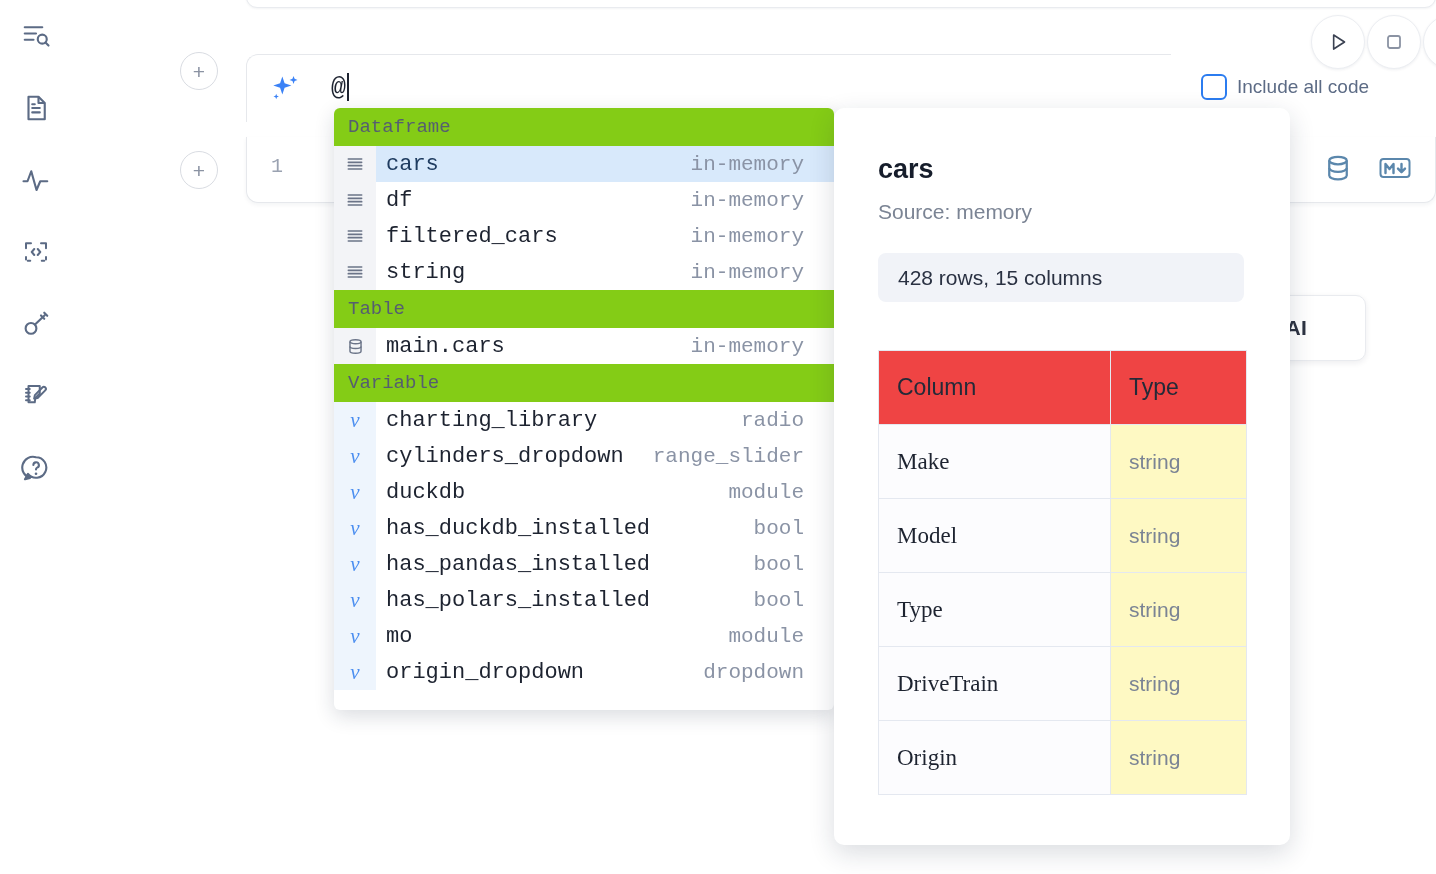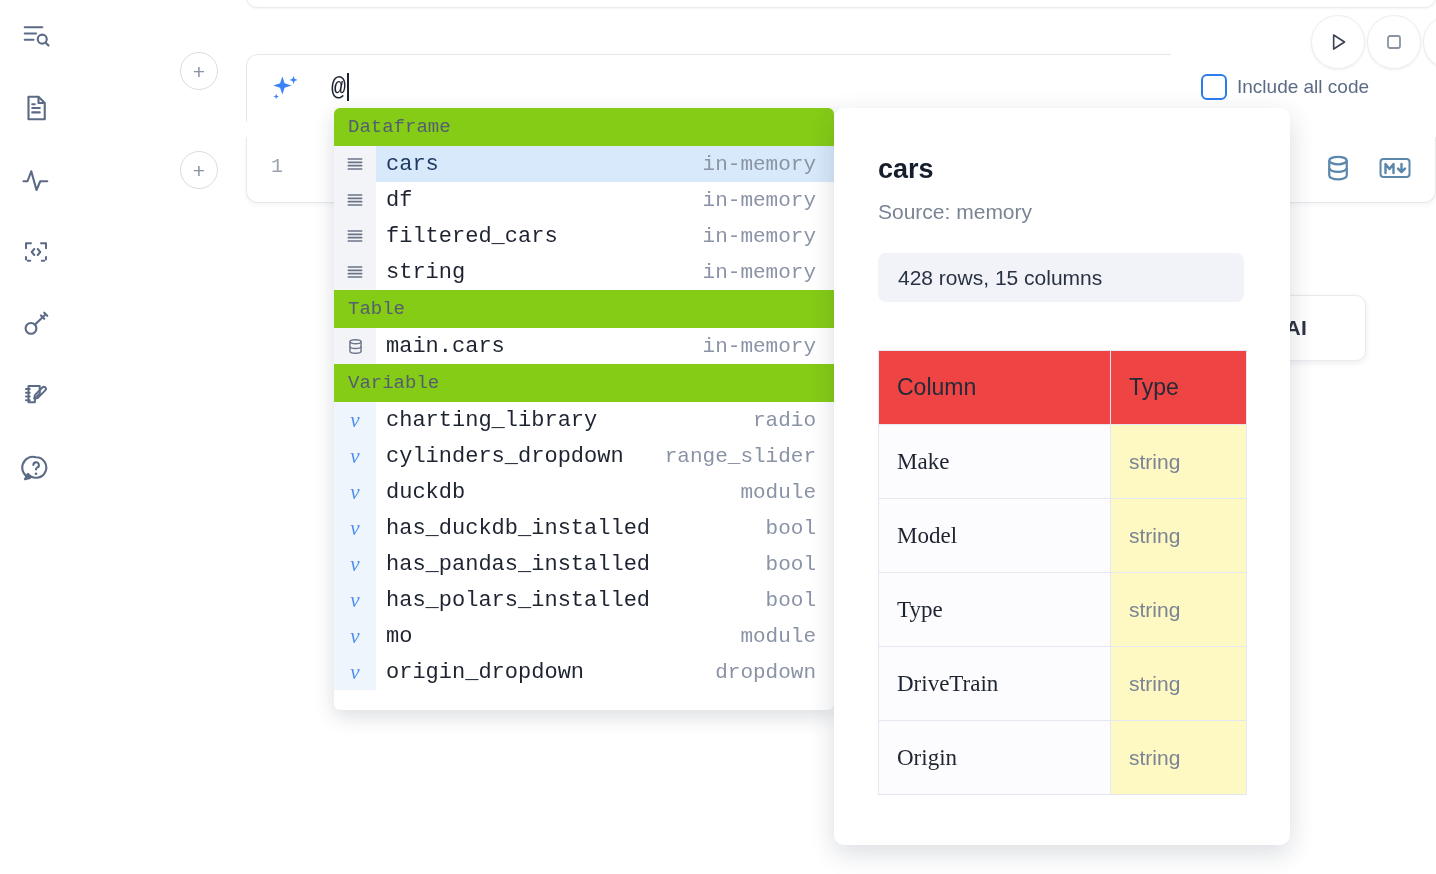--- a/index.html
+++ b/index.html
@@ -129,21 +129,21 @@
   .ac-gutter { color: #6b7488; }
   .ac-gutter.var { background: #eef5fd; color: #4b8ef0;
     font-family: "Liberation Serif", serif; font-style: italic; font-size: 21px; }
   .ac-name {
     position: relative; z-index: 2; margin-left: 10px;
     font-family: "Liberation Mono", monospace; font-size: 22px; color: #1d2330;
     white-space: nowrap;
   }
   .ac-row.sel .ac-name { color: #1f3c60; }
   .ac-meta {
-    position: relative; z-index: 2; margin-left: auto; padding-right: 18px;
+    position: relative; z-index: 2; margin-left: auto; padding-right: 30px;
     font-family: "Liberation Mono", monospace; font-size: 21px; color: #8a93a5;
     white-space: nowrap;
   }
 
   
   .detail {
     position: absolute; left: 834px; top: 108px; width: 456px; height: 737px;
     background: #fff; border-radius: 10px;
     box-shadow: 0 8px 26px rgba(25,35,60,0.16);
     overflow: hidden;

